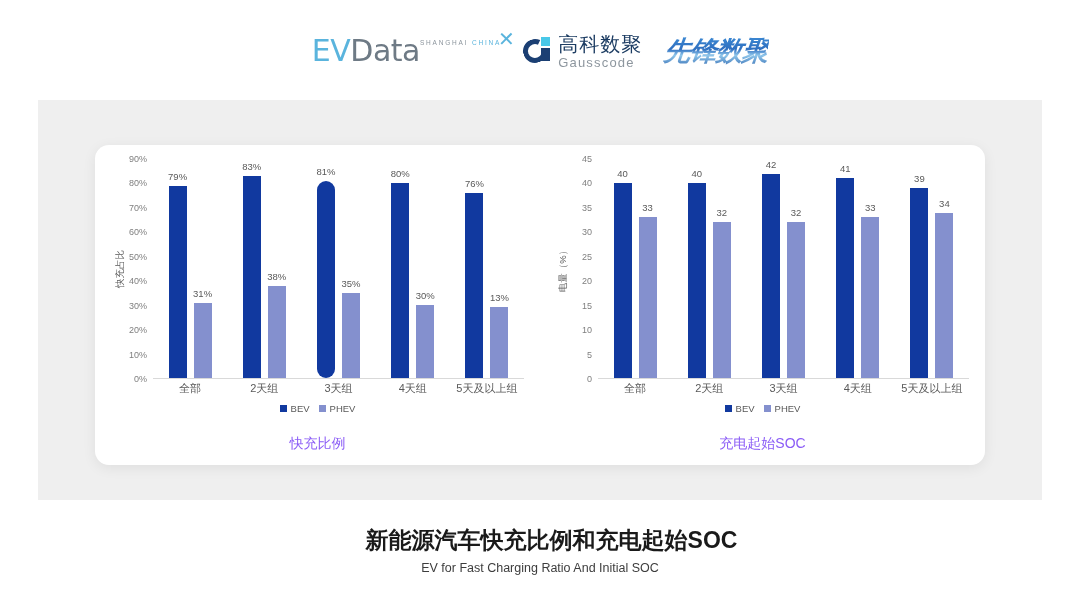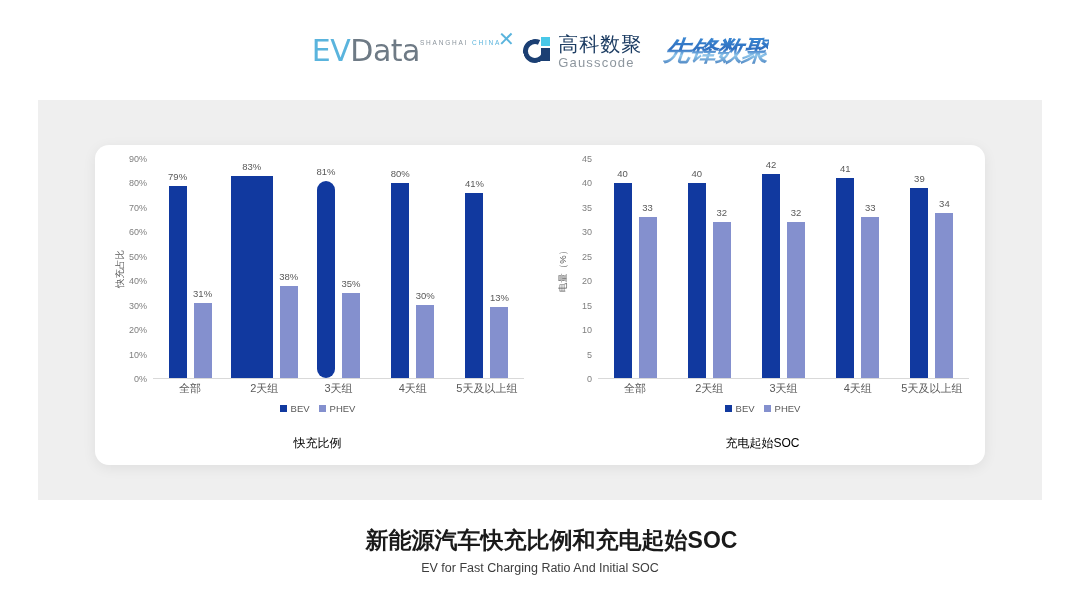--- a/index.html
+++ b/index.html
@@ -270,22 +270,22 @@
   .legend-text {
     font-size: 9.5px;
     color: #595959;
   }
 
   .chart-caption {
     position: absolute;
     left: 0; right: 0;
     top: 290px;
     text-align: center;
-    font-size: 12px;
-    color: #000000;
+    font-size: 14px;
+    color: #8b5cf6;
   }
 
   
   .footer {
     position: absolute;
     left: 0; right: 0;
     top: 525px;
     text-align: center;
   }
   .footer-title {
@@ -355,21 +355,21 @@
             <div class="groups">
                 <div class="group">
                   <div class="bar bev" style="height: 87.7778%; background: rgb(17, 57, 159); margin-top: 40px;">
                     <span class="bar-label">79%</span>
                   </div>
                   <div class="bar phev" style="height: 34.4444%; background: rgb(132, 144, 206);">
                     <span class="bar-label">31%</span>
                   </div>
                 </div>
                 <div class="group">
-                  <div class="bar bev" style="height: 92.2222%; background: rgb(17, 57, 159); padding-left: 24px;">
+                  <div class="bar bev" style="height: 92.2222%; background: rgb(17, 57, 159);">
                     <span class="bar-label">83%</span>
                   </div>
                   <div class="bar phev" style="height: 42.2222%; background: rgb(132, 144, 206);">
                     <span class="bar-label">38%</span>
                   </div>
                 </div>
                 <div class="group">
                   <div class="bar bev" style="height: 90%; background: rgb(17, 57, 159); border-radius: 9px;">
                     <span class="bar-label">81%</span>
                   </div>
@@ -380,21 +380,21 @@
                 <div class="group">
                   <div class="bar bev" style="height: 88.8889%; background: rgb(17, 57, 159);">
                     <span class="bar-label">80%</span>
                   </div>
                   <div class="bar phev" style="height: 33.3333%; background: rgb(132, 144, 206);">
                     <span class="bar-label">30%</span>
                   </div>
                 </div>
                 <div class="group">
                   <div class="bar bev" style="height: 84.4444%; background: rgb(17, 57, 159);">
-                    <span class="bar-label">41%</span>
+                    <span class="bar-label">76%</span>
                   </div>
                   <div class="bar phev" style="height: 32.2222%; background: rgb(132, 144, 206);">
                     <span class="bar-label">13%</span>
                   </div>
                 </div>
               </div>
           </div>
         </div>
         <div class="xticks">
             <div class="xtick">全部</div>

